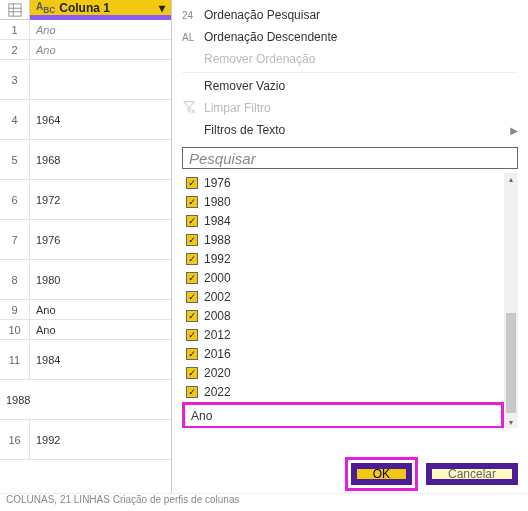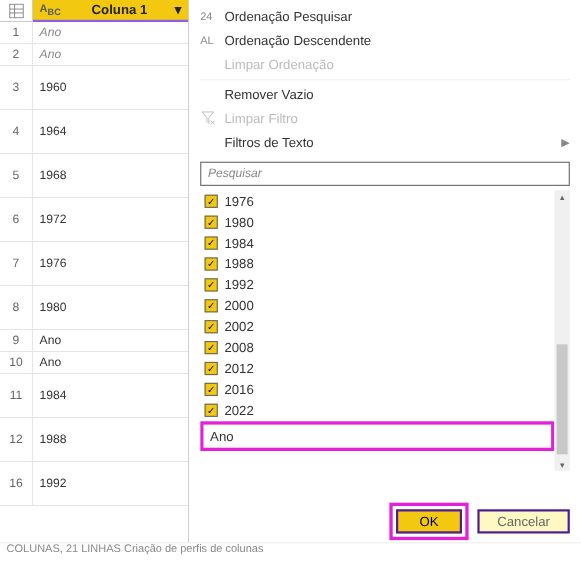--- a/index.html
+++ b/index.html
@@ -2,54 +2,54 @@
 <html><head>
 <meta charset="utf-8">
 <style>
   * { box-sizing: border-box; margin: 0; padding: 0; font-family: "Segoe UI", Tahoma, sans-serif; }
   body { width: 528px; height: 511px; background: #fff; font-size: 12px; color: #333; position: relative; overflow: hidden; }
   .container { display: flex; height: 100%; }
   .left-pane { width: 172px; border-right: 1px solid #ccc; display: flex; flex-direction: column; }
   .header-row { display: flex; height: 20px; }
   .corner { width: 30px; background: #fff; border-bottom: 1px solid #ccc; border-right: 1px solid #ccc; display: flex; align-items: center; justify-content: center; }
   .corner svg { width: 14px; height: 14px; }
-  .col-header { flex: 1; background: #F2C811; border-bottom: 2px solid #8b5cf6; display: flex; align-items: center; padding: 0 6px; font-weight: 600; color: #222; gap: 24px; }
+  .col-header { flex: 1; background: #F2C811; border-bottom: 5px solid #8b5cf6; display: flex; align-items: center; padding: 0 6px; font-weight: 600; color: #222; }
   .col-header .icon-abc { color: #5c5c5c; font-size: 10px; margin-right: 4px; }
   .col-header .dd { margin-left: auto; }
   .rows { flex: 1; overflow: hidden; }
   .row { display: flex; border-bottom: 1px solid #e5e5e5; }
   .row .num { width: 30px; text-align: center; color: #666; border-right: 1px solid #e5e5e5; display: flex; align-items: center; justify-content: center; font-size: 11px; }
   .row .val { flex: 1; padding: 0 6px; display: flex; align-items: center; font-size: 11px; }
   .row.h-small { height: 20px; }
   .row.h-small .val { color: #888; font-style: italic; }
   .row.h-tall { height: 40px; }
   .row.h-med { height: 20px; }
   .status-bar { position: absolute; bottom: 0; left: 0; right: 0; height: 18px; background: #fff; border-top: 1px solid #eee; font-size: 10px; color: #888; padding: 0 6px; }
   
   .right-pane { flex: 1; position: relative; background: #fff; }
   .menu { padding: 4px 0; }
   .menu-item { display: flex; align-items: center; height: 22px; padding: 0 10px; color: #333; font-size: 12px; }
   .menu-item .mi-icon { width: 22px; color: #888; font-size: 10px; }
   .menu-item.disabled { color: #bbb; }
   .menu-item .arrow { margin-left: auto; color: #888; font-size: 10px; }
   .menu-sep { height: 1px; background: #eee; margin: 2px 10px; }
-  .search-box { margin: 6px 10px 4px 10px; border: 1px solid #666; height: 22px; display: flex; align-items: center; padding: 0 6px; color: #888; font-style: italic; font-size: 11px; }
+  .search-box { margin: 6px 10px 4px 10px; border: 1px solid #666; height: 22px; display: flex; align-items: center; padding: 0 6px; color: #888; font-style: italic; font-size: 15px; }
   .filter-list-wrap { margin: 0 10px; height: 255px; display: flex; }
   .filter-list { flex: 1; overflow: hidden; }
   .fl-item { display: flex; align-items: center; height: 19px; padding-left: 4px; }
   .fl-item .cb { width: 12px; height: 12px; border: 1px solid #666; margin-right: 6px; display: flex; align-items: center; justify-content: center; font-size: 9px; color: #000; background: #F2C811; }
   .fl-item .cb.checked::after { content: "✓"; }
   .fl-item .lbl { font-size: 12px; color: #333; }
   .fl-highlight { border: 3px solid #E61FD8; margin: 1px 0; padding: 1px 2px; }
   .scroll-track { width: 14px; background: #f0f0f0; position: relative; }
   .scroll-up, .scroll-down { position: absolute; left: 0; right: 0; height: 12px; display: flex; align-items: center; justify-content: center; font-size: 8px; color: #666; }
   .scroll-up { top: 0; } .scroll-down { bottom: 0; }
   .scroll-thumb { position: absolute; left: 2px; right: 2px; top: 140px; height: 100px; background: #c8c8c8; }
   .btn-row { position: absolute; bottom: 20px; right: 10px; display: flex; gap: 8px; align-items: center; }
-  .btn { height: 22px; padding: 0 16px; border: 2px solid #4c1d95; font-size: 12px; display: flex; align-items: center; justify-content: center; cursor: pointer; }
+  .btn { height: 22px; padding: 0 16px; border: 6px solid #4c1d95; font-size: 12px; display: flex; align-items: center; justify-content: center; cursor: pointer; }
   .btn-ok { background: #F2C811; color: #000; min-width: 60px; }
   .btn-ok-wrap { border: 3px solid #E61FD8; padding: 3px; }
   .btn-cancel { background: #fef9c3; color: #666; }
 </style>
 </head>
 <body>
 
 <div class="container">
   <div class="left-pane">
     <div class="header-row">
@@ -71,21 +71,20 @@
         <div class="row h-small">
           <div class="num">1</div>
           <div class="val">Ano</div>
         </div>
         <div class="row h-small">
           <div class="num">2</div>
           <div class="val">Ano</div>
         </div>
         <div class="row h-tall">
           <div class="num">3</div>
-          <div class="val">1960</div>
         </div>
         <div class="row h-tall">
           <div class="num">4</div>
           <div class="val">1964</div>
         </div>
         <div class="row h-tall">
           <div class="num">5</div>
           <div class="val">1968</div>
         </div>
         <div class="row h-tall">
@@ -106,21 +105,20 @@
         </div>
         <div class="row h-med">
           <div class="num">10</div>
           <div class="val">Ano</div>
         </div>
         <div class="row h-tall">
           <div class="num">11</div>
           <div class="val">1984</div>
         </div>
         <div class="row h-tall">
-          <div class="num">12</div>
           <div class="val">1988</div>
         </div>
         <div class="row h-tall">
           <div class="num">16</div>
           <div class="val">1992</div>
         </div>
       </div>
   </div>
 
   <div class="right-pane">
@@ -128,21 +126,21 @@
       <div class="menu-item">
         <span class="mi-icon">24</span>
         <span>Ordenação Pesquisar</span>
       </div>
       <div class="menu-item">
         <span class="mi-icon">AL</span>
         <span>Ordenação Descendente</span>
       </div>
       <div class="menu-item disabled">
         <span class="mi-icon"></span>
-        <span>Limpar Ordenação</span>
+        <span>Remover Ordenação</span>
       </div>
       <div class="menu-sep"></div>
       <div class="menu-item">
         <span class="mi-icon"></span>
         <span>Remover Vazio</span>
       </div>
       <div class="menu-item disabled">
         <span class="mi-icon">
           <svg width="14" height="14" viewBox="0 0 16 16">
               <path d="M2 2 L14 2 L9 8 L9 14 L7 12 L7 8 Z" fill="none" stroke="#bbb"></path>
@@ -197,20 +195,24 @@
             <div class="fl-item">
               <div class="cb checked"></div>
               <div class="lbl">2012</div>
             </div>
             <div class="fl-item">
               <div class="cb checked"></div>
               <div class="lbl">2016</div>
             </div>
             <div class="fl-item">
               <div class="cb checked"></div>
+              <div class="lbl">2020</div>
+            </div>
+            <div class="fl-item">
+              <div class="cb checked"></div>
               <div class="lbl">2022</div>
             </div>
             <div class="fl-highlight">
               <div class="fl-item">
                 <div class="lbl">Ano</div>
               </div>
             </div>
           </div>
         <div class="scroll-track">
           <div class="scroll-up">▴</div>

